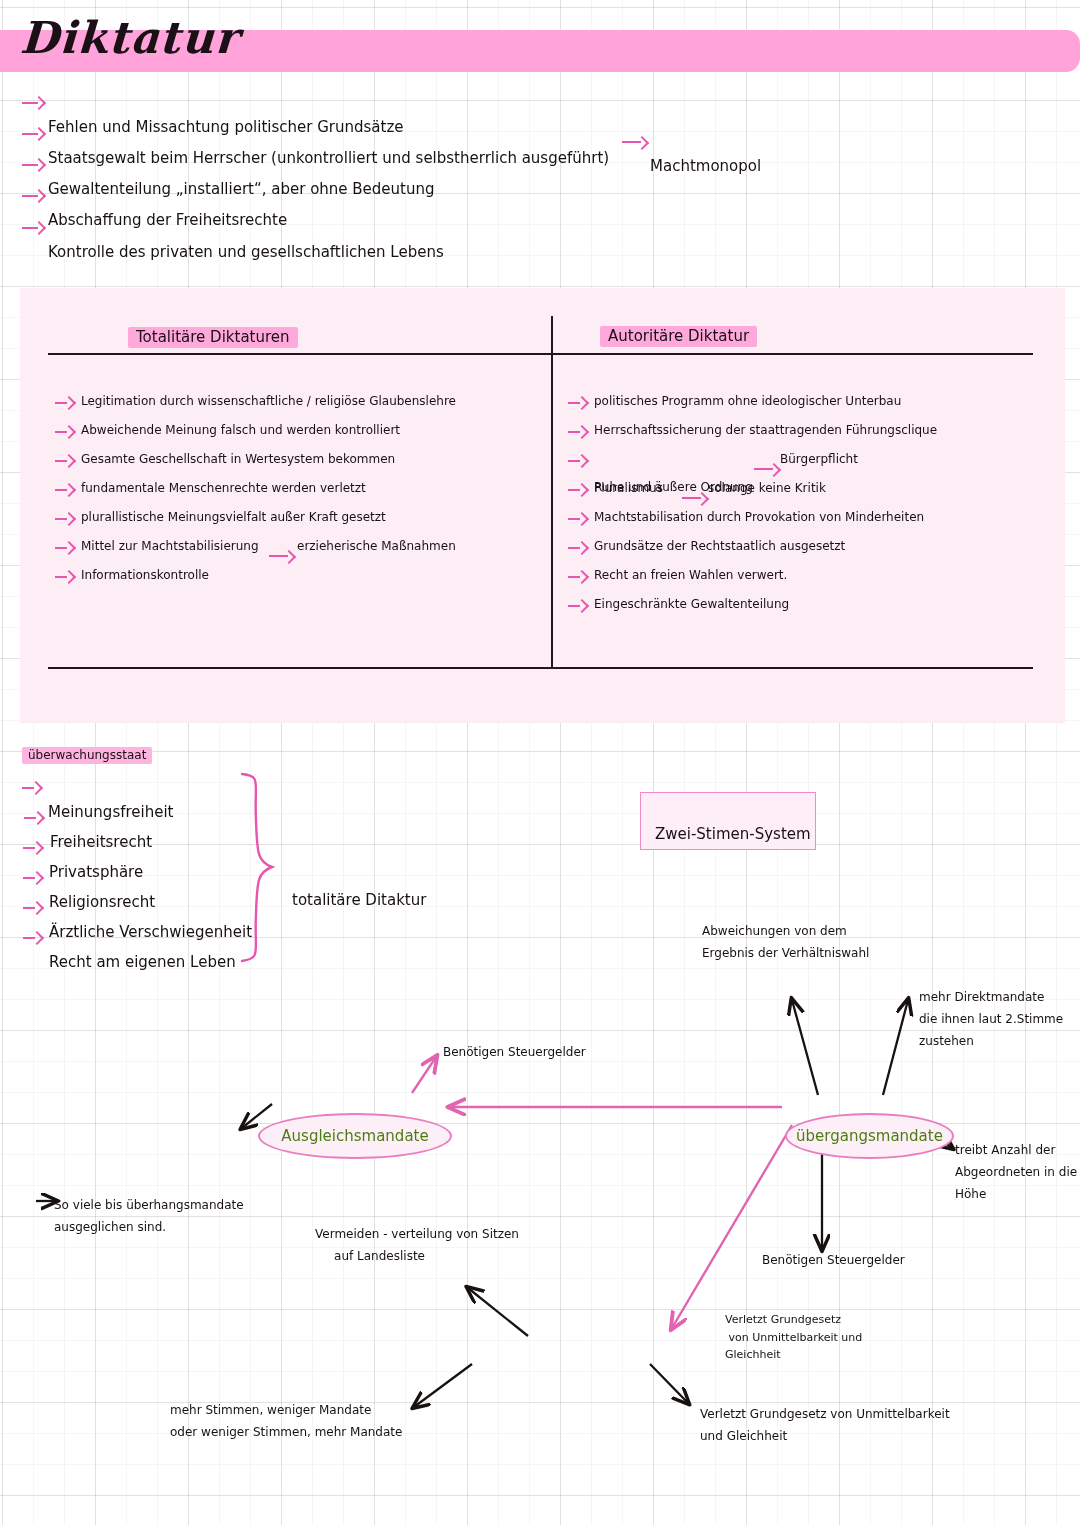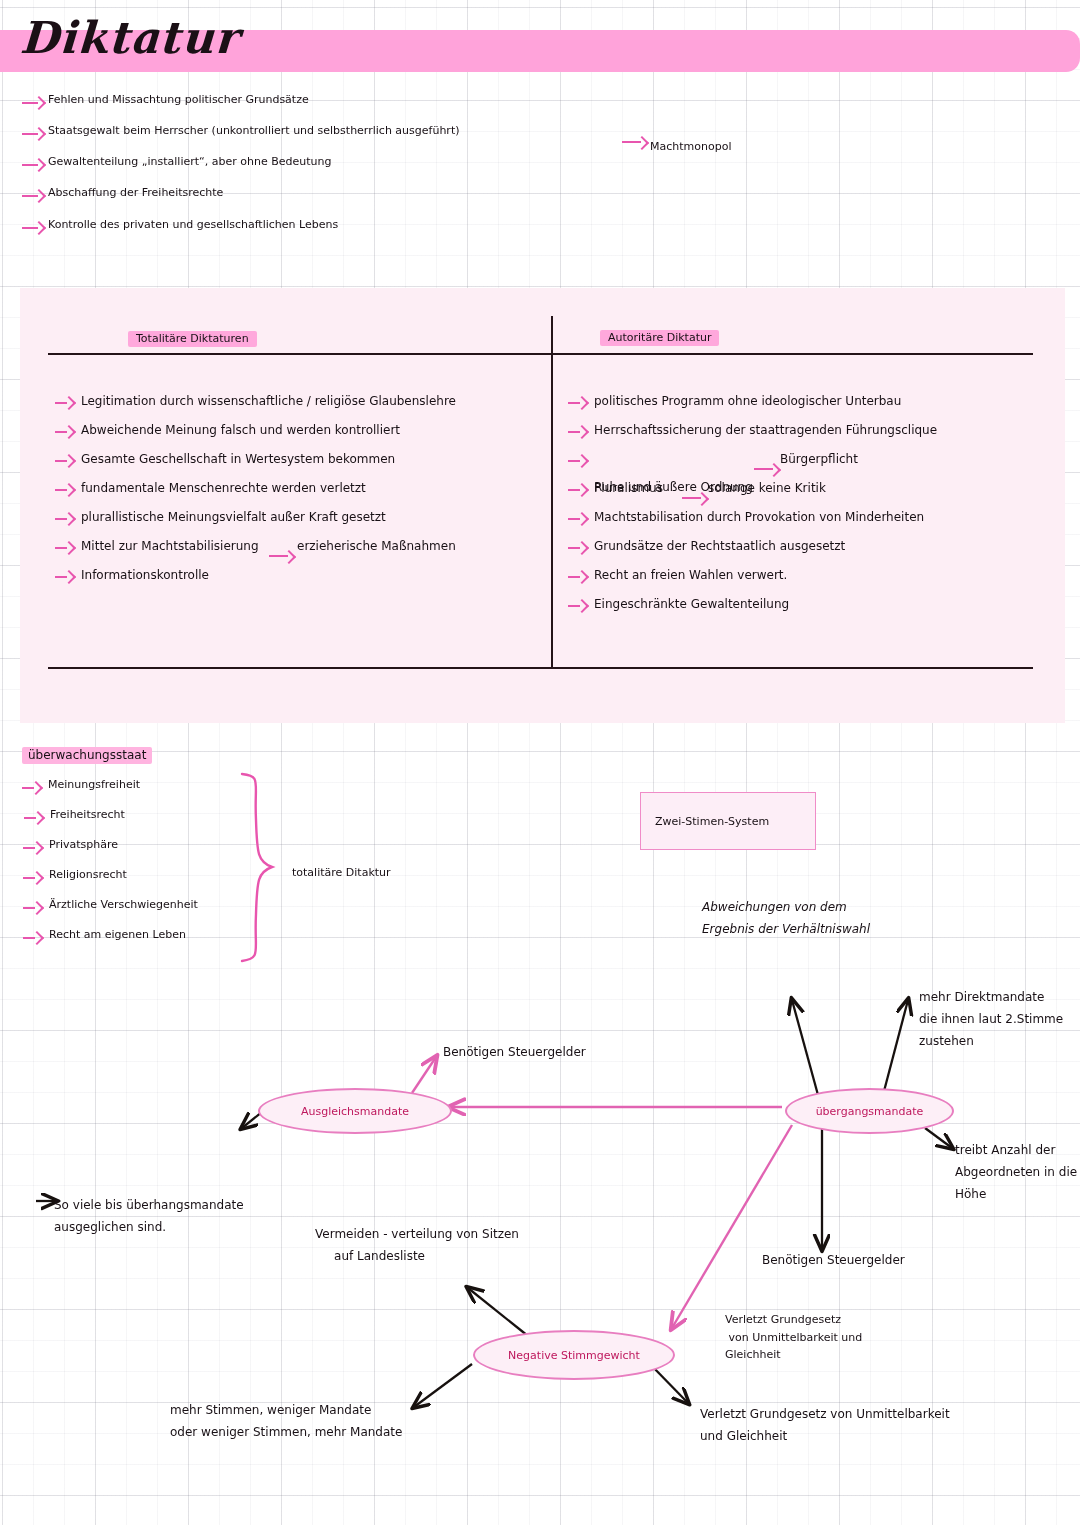--- a/index.html
+++ b/index.html
@@ -44,21 +44,21 @@
     line-height: 1;
     transform: skewX(-6deg);
   }
 
   
   .hw {
     font-family: "DejaVu Sans", sans-serif;
     color: #181015;
     white-space: nowrap;
   }
-  .hw-lg { font-size: 11px; }
+  .hw-lg { font-size: 15px; margin-top: 25px; }
   .hw-md { font-size: 12px; }
   .hw-sm { font-size: 12px; }
   .hw-xs { font-size: 11px; }
 
   
   .parrow {
     position: absolute;
     width: 22px; height: 12px;
   }
   .parrow::before {
@@ -139,21 +139,21 @@
 
   
   .bubble {
     position: absolute;
     border: 2px solid #e87ec0;
     border-radius: 50%;
     background: #fdeff7;
     display: flex;
     align-items: center;
     justify-content: center;
-    color: #be185d;
+    color: #4d7c0f;
     font-family: "DejaVu Sans", sans-serif;
   }
 
   
   #zwei-stimmen-box {
     left: 640px; top: 792px;
     width: 176px; height: 58px;
     border: 1.6px solid #f08cc8;
     background: #fdeef7;
     display: flex;
@@ -189,21 +189,21 @@
 
     <div class="abs" style="left:0; top:0;">
       <span class="parrow" style="left:0; top:4px;"></span>
       <span class="hw hw-lg abs" style="left:26px; top:0;">Fehlen und Missachtung politischer Grundsätze</span>
     </div>
 
     <div class="abs" style="left:0; top:31px;">
       <span class="parrow" style="left:0; top:4px;"></span>
       <span class="hw hw-lg abs" style="left:26px; top:0;">Staatsgewalt beim Herrscher (unkontrolliert und selbstherrlich ausgeführt)</span>
       <span class="inline-arrow abs" style="left:596px; top:7px;"></span>
-      <span class="hw hw-lg abs" style="left:628px; top:16px;">Machtmonopol</span>
+      <span class="hw hw-lg abs" style="left:628px; top:8px;">Machtmonopol</span>
     </div>
 
     <div class="abs" style="left:0; top:62px;">
       <span class="parrow" style="left:0; top:4px;"></span>
       <span class="hw hw-lg abs" style="left:26px; top:0;">Gewaltenteilung „installiert“, aber ohne Bedeutung</span>
     </div>
 
     <div class="abs" style="left:0; top:93px;">
       <span class="parrow" style="left:0; top:4px;"></span>
       <span class="hw hw-lg abs" style="left:26px; top:0;">Abschaffung der Freiheitsrechte</span>
@@ -376,25 +376,22 @@
   </svg>
 
   <div class="bubble hw hw-lg" style="left:258px; top:1088px; width:190px; height:42px;">
     <span>Ausgleichsmandate</span>
   </div>
 
   <div class="bubble hw hw-lg" style="left:785px; top:1088px; width:165px; height:42px;">
     <span>übergangsmandate</span>
   </div>
 
-  <div class="bubble hw hw-lg" style="left:473px; top:1330px; width:198px; height:46px;">
-    <span>Negative Stimmgewicht</span>
-  </div>
-
-  <div class="abs hw hw-sm multiline" style="left:702px; top:896px;font-style:italic;">Abweichungen von dem
+
+  <div class="abs hw hw-sm multiline" style="left:702px; top:920px;">Abweichungen von dem
 Ergebnis der Verhältniswahl</div>
 
   <div class="abs hw hw-sm multiline" style="left:919px; top:986px;">mehr Direktmandate
 die ihnen laut 2.Stimme
 zustehen</div>
 
   <div class="abs hw hw-sm" style="left:443px; top:1045px;">Benötigen Steuergelder</div>
 
   <div class="abs hw hw-sm" style="left:762px; top:1253px;">Benötigen Steuergelder</div>
 

